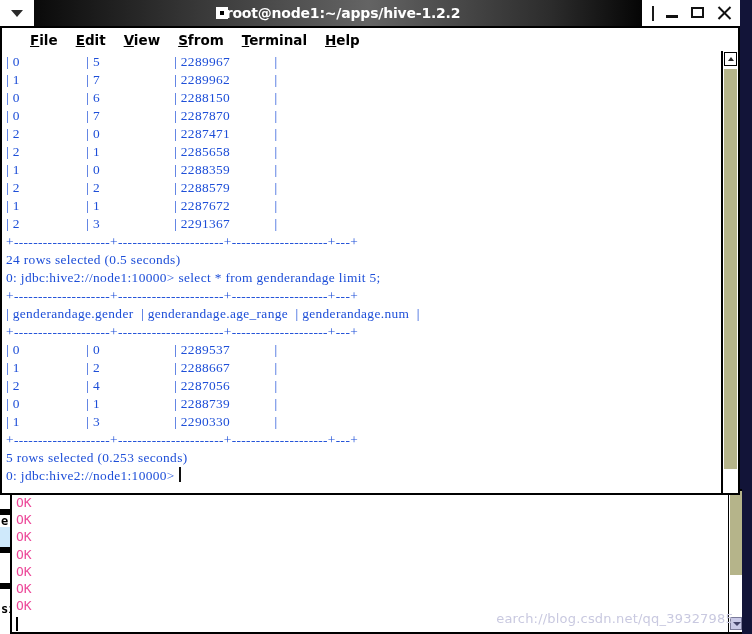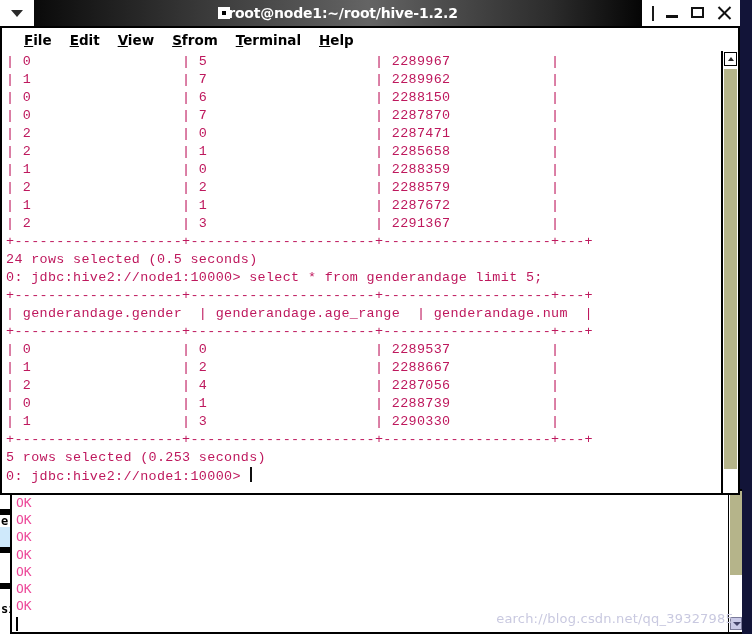--- a/index.html
+++ b/index.html
@@ -220,21 +220,21 @@
   
   #menubar {
     height: 25px;
     background: #ffffff;
     border-top: 2px solid #000;
     border-left: 2px solid #000;
     border-right: 2px solid #000;
     box-sizing: border-box;
     display: flex;
     align-items: center;
-    padding-left: 22px;
+    padding-left: 28px;
     gap: 18px;
   }
   .menu-item {
     font-family: "DejaVu Sans", sans-serif;
     font-size: 13.5px;
     font-weight: bold;
     color: #000;
     white-space: nowrap;
     cursor: default;
   }
@@ -248,24 +248,24 @@
     border-left: 2px solid #000;
     border-right: 2px solid #000;
     border-bottom: 2px solid #000;
     box-sizing: border-box;
     overflow: hidden;
   }
   #term-text {
     position: absolute;
     left: 4px; top: 2px;
     right: 20px;
-    font-family: Liberation Mono, monospace;
+    font-family: Liberation Serif, serif;
     font-size: 13.4px;
     line-height: 18.0px;
-    color: #be185d;
+    color: #1d4ed8;
     white-space: pre;
     letter-spacing: .35px;
   }
   #term-cursor {
     display: inline-block;
     width: 2px; height: 15px;
     background: #101010;
     vertical-align: -2px;
     margin-left: 1px;
   }
@@ -348,21 +348,21 @@
     <div class="arrow-down"></div>
   </div>
 </div>
 
 <div id="main-window">
 
   <div id="titlebar">
     <div id="win-menu-arrow"></div>
     <div id="titlebar-grad">
       <span id="title-icon"></span>
-      <span id="title-text">root@node1:~/root/hive-1.2.2</span>
+      <span id="title-text">root@node1:~/apps/hive-1.2.2</span>
     </div>
     <div id="win-buttons">
       <span id="btn-sep"></span>
       <span class="win-btn" id="btn-min"></span>
       <span class="win-btn" id="btn-max"></span>
       <span class="win-btn" id="btn-close"></span>
     </div>
   </div>
 
   <div id="menubar">

